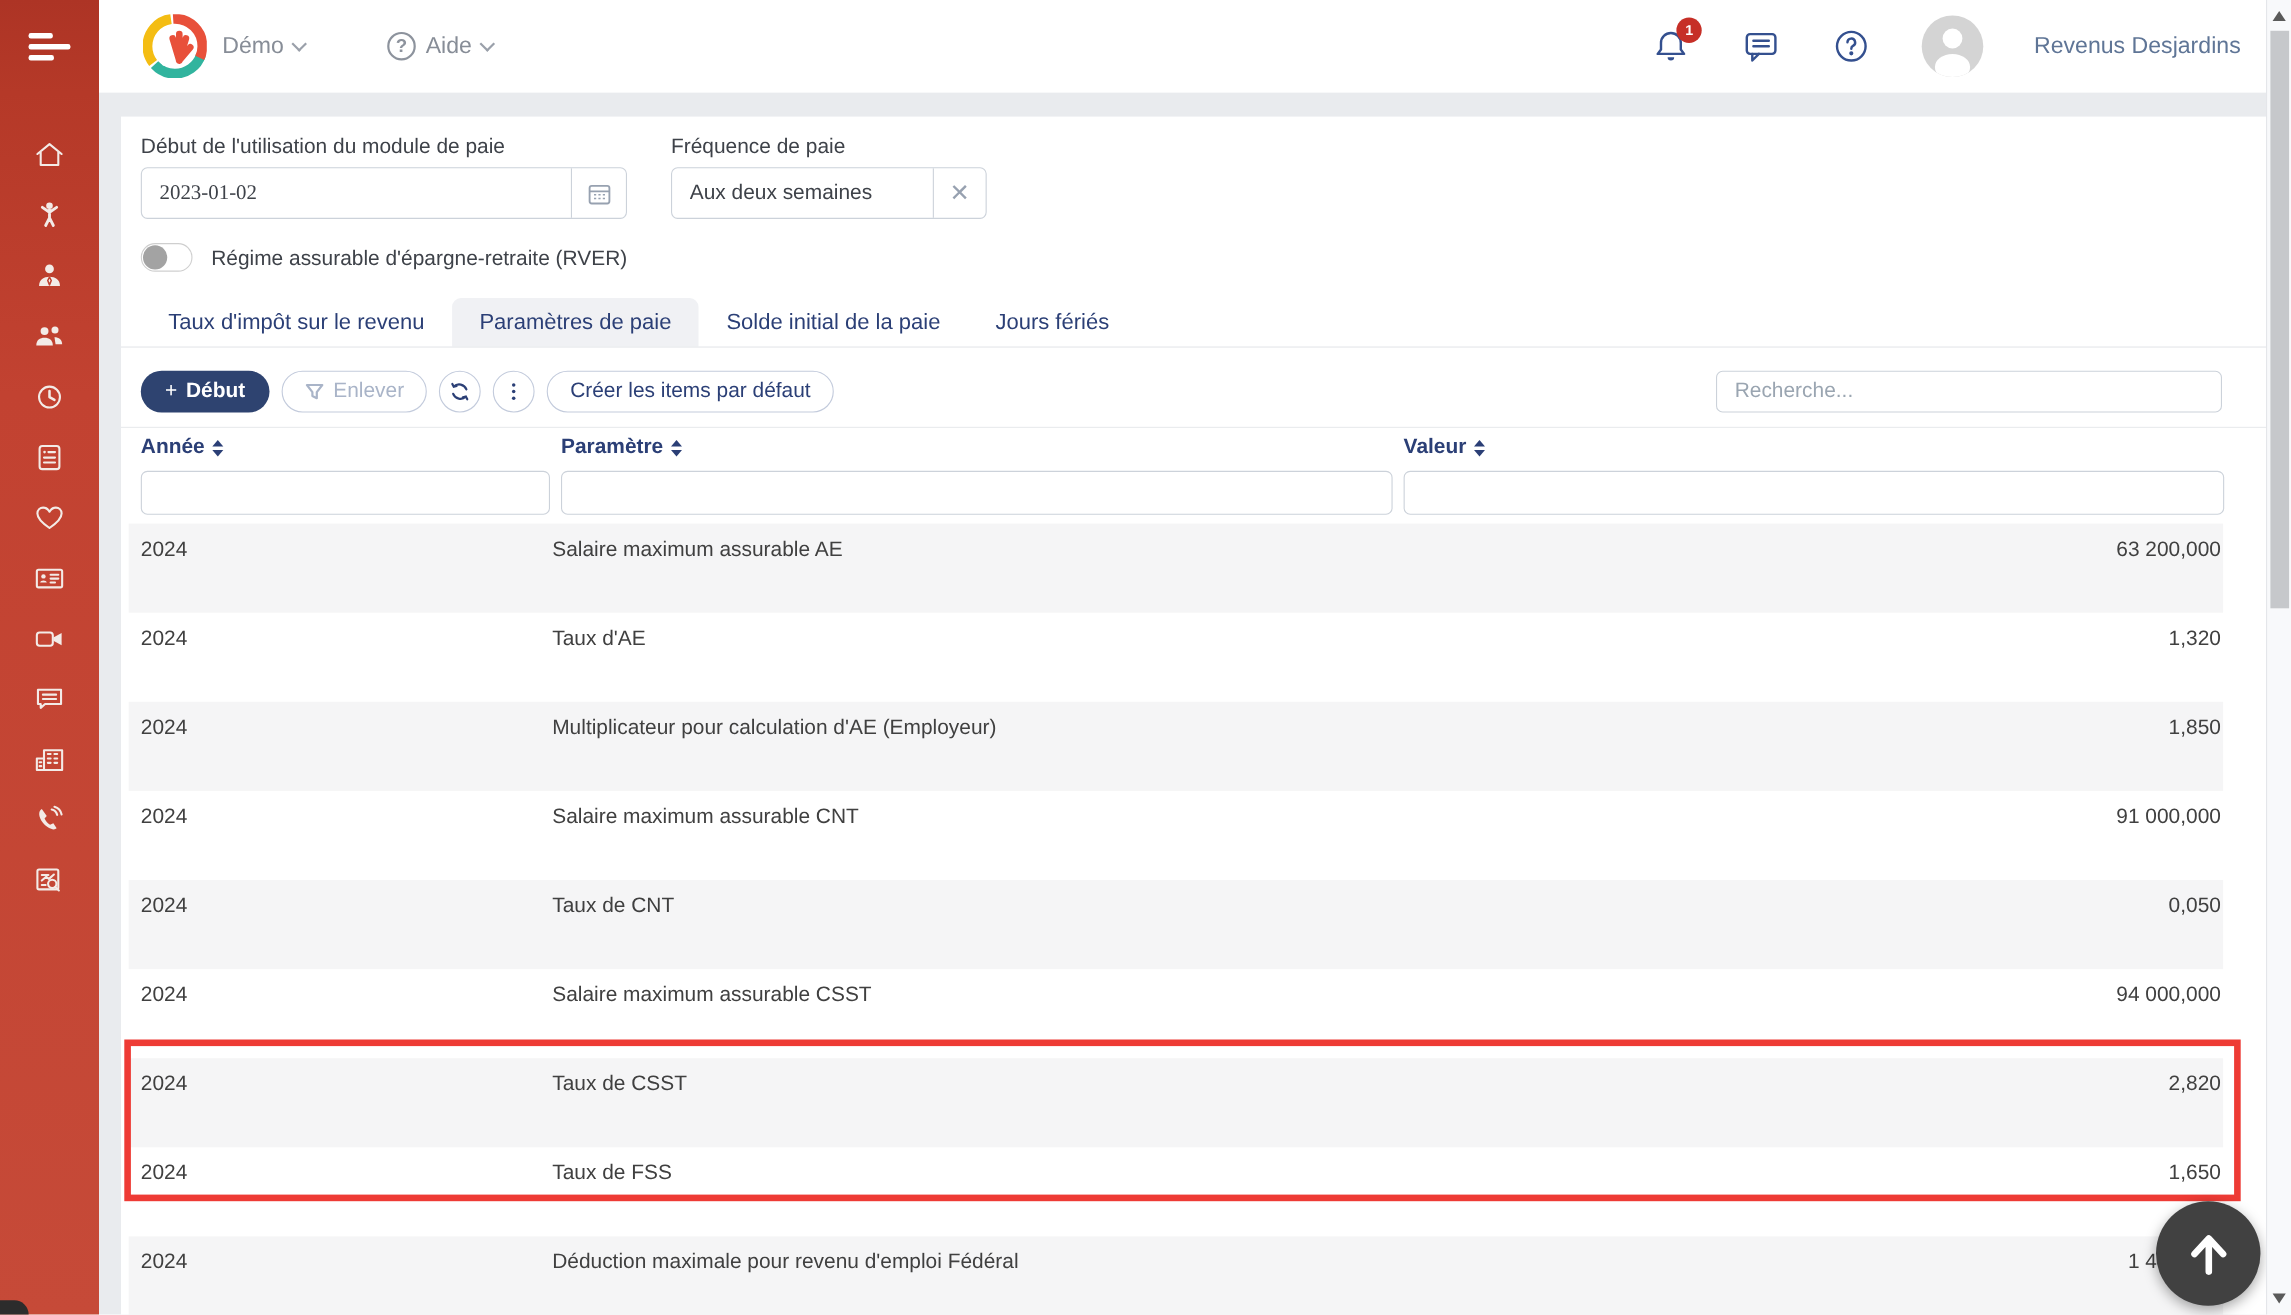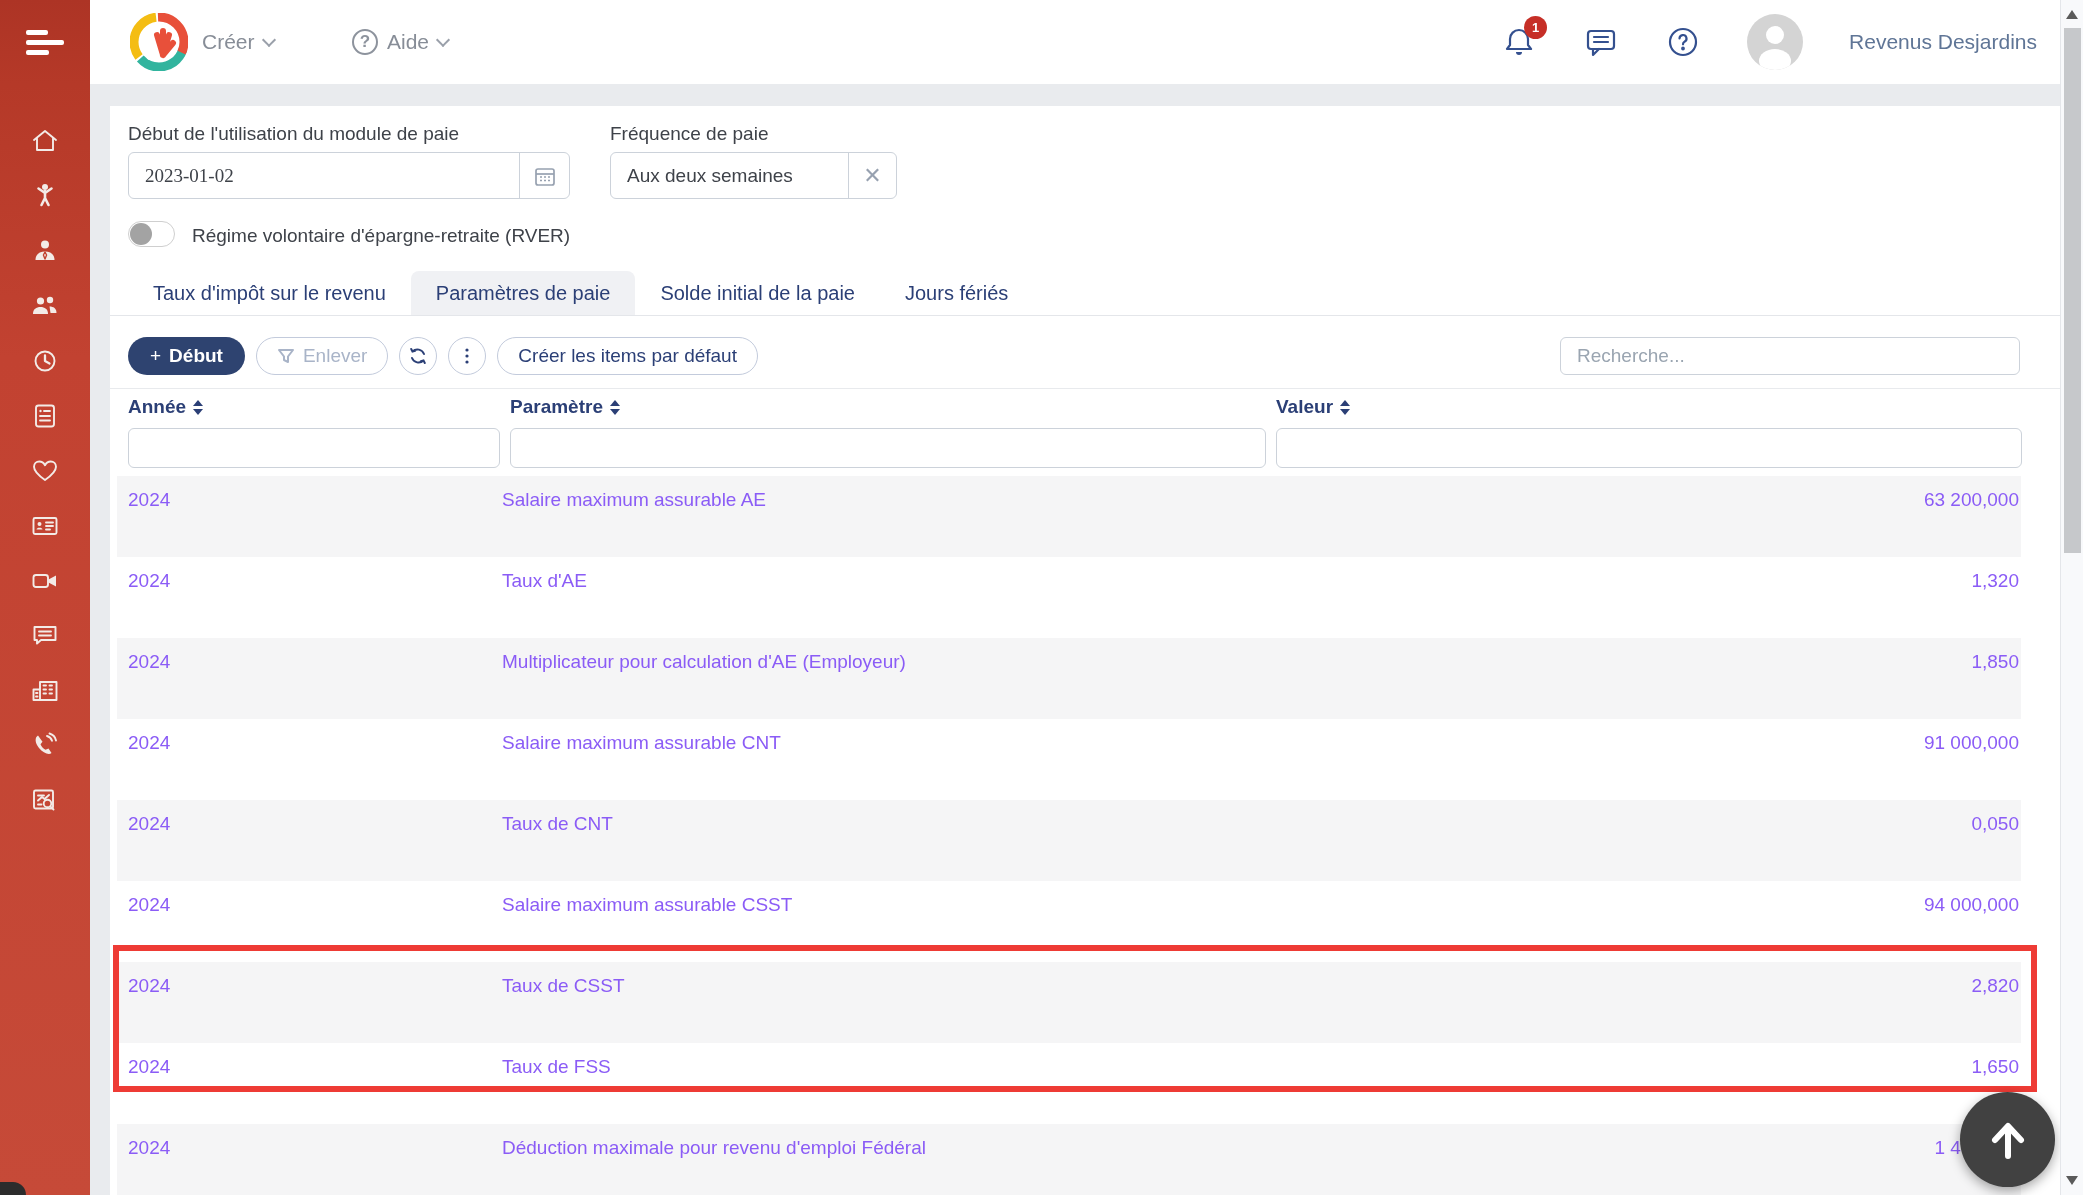--- a/index.html
+++ b/index.html
@@ -87,21 +87,21 @@
   .th { position:absolute; top:290px; font-size:19px; font-weight:bold; color:#2b3f76;
     display:flex; align-items:center; gap:7px; cursor:pointer; }
   .sort { display:inline-flex; flex-direction:column; gap:3px; }
   .sort i { width:0; height:0; border-left:5px solid transparent; border-right:5px solid transparent; }
   .sort i.up { border-bottom:6px solid #2b3f76; }
   .sort i.dn { border-top:6px solid #2b3f76; }
   .flt { position:absolute; top:322px; height:40px; border:1px solid #ccd2da; border-radius:6px;
     outline:none; font-size:18px; padding:0 12px; font-family:inherit; color:#3e4249; }
 
   .tbody { position:absolute; left:7px; top:370px; width:1904px; }
-  .trow { position:relative; height:81px; font-size:19px; color:#8b5cf6; cursor:pointer;text-decoration:underline; }
+  .trow { position:relative; height:81px; font-size:19px; color:#404040; cursor:pointer;text-decoration:underline; }
   .trow.stripe { background:#f5f5f6; }
   .trow .c-year { position:absolute; left:11px; top:13px; }
   .trow .c-param { position:absolute; left:385px; top:13px; }
   .trow .c-value { position:absolute; right:2px; top:13px; }
 
   .hl-box { position:absolute; left:113px; top:945px; width:1924px; height:147px;
     border:6px solid #ee3b35; z-index:40; pointer-events:none; }
 
   .fab { position:absolute; left:1960px; top:1092px; width:95px; height:95px; border-radius:50%;
     background:#414141; z-index:50; cursor:pointer; display:flex; align-items:center;
@@ -197,21 +197,21 @@
       <circle cx="29" cy="29" r="25" fill="none" stroke="#e8503a" stroke-width="9" stroke-dasharray="52 105" stroke-dashoffset="-116"></circle>
       <g stroke="#fff" stroke-width="6" stroke-linecap="round">
         <path d="M20 44 L14 30 M20 44 L20 27 M20 44 L26 28"></path>
       </g>
       <g stroke="#e8503a" stroke-width="6" stroke-linecap="round">
         <path d="M33 42 L27 22 M33 42 L33 18 M33 42 L39 22 M33 42 L43 30"></path>
       </g>
     </svg>
   </div>
   <div class="menu-item menu-demo">
-    <span>Créer</span>
+    <span>Démo</span>
     <span class="caret"></span>
   </div>
   <div class="menu-item menu-aide">
     <span class="qmark">?</span>
     <span>Aide</span>
     <span class="caret"></span>
   </div>
   <div class="hdr-right">
     <div class="hdr-ic">
       <svg viewBox="0 0 36 36">
@@ -264,21 +264,21 @@
 
   <span class="field-label" style="left:500px; top:17px;">Fréquence de paie</span>
   <div class="inputbox" style="left:500px; top:46px; width:287px;">
     <input class="txt" value="Aux deux semaines" style="">
     <span class="seg" style="width:48px; font-size:22px;">✕</span>
   </div>
 
   <div class="toggle" style="left:18px; top:115px;">
     <span class="knob"></span>
   </div>
-  <span class="field-label" style="left:82px; top:119px;">Régime volontaire d'épargne-retraite (RVER)</span>
+  <span class="field-label" style="left:82px; top:119px;">Régime assurable d'épargne-retraite (RVER)</span>
 
   <div class="tabs">
       <div class="tab">Taux d'impôt sur le revenu</div>
       <div class="tab active">Paramètres de paie</div>
       <div class="tab">Solde initial de la paie</div>
       <div class="tab">Jours fériés</div>
     </div>
   <div class="tabs-underline"></div>
 
   <div class="toolbar">

